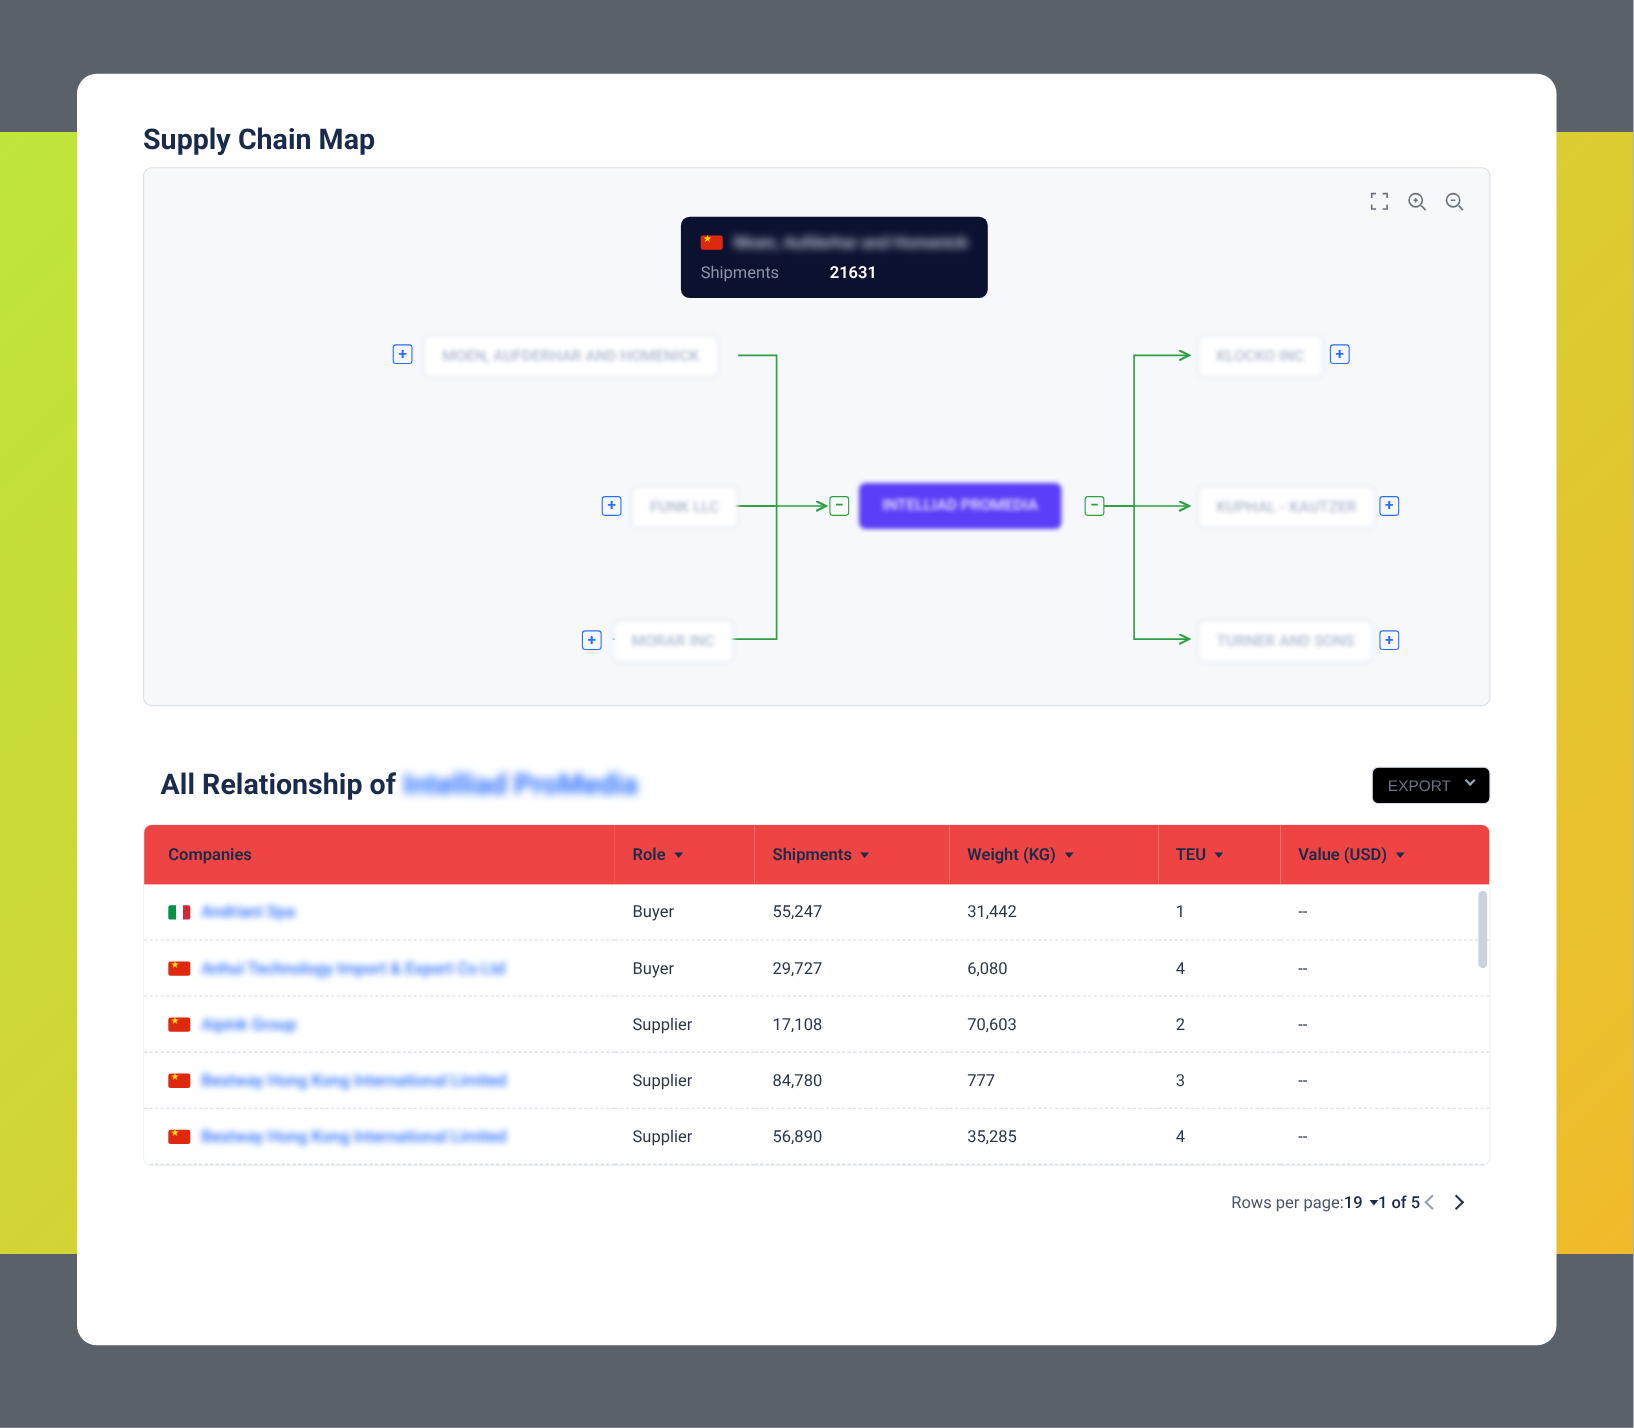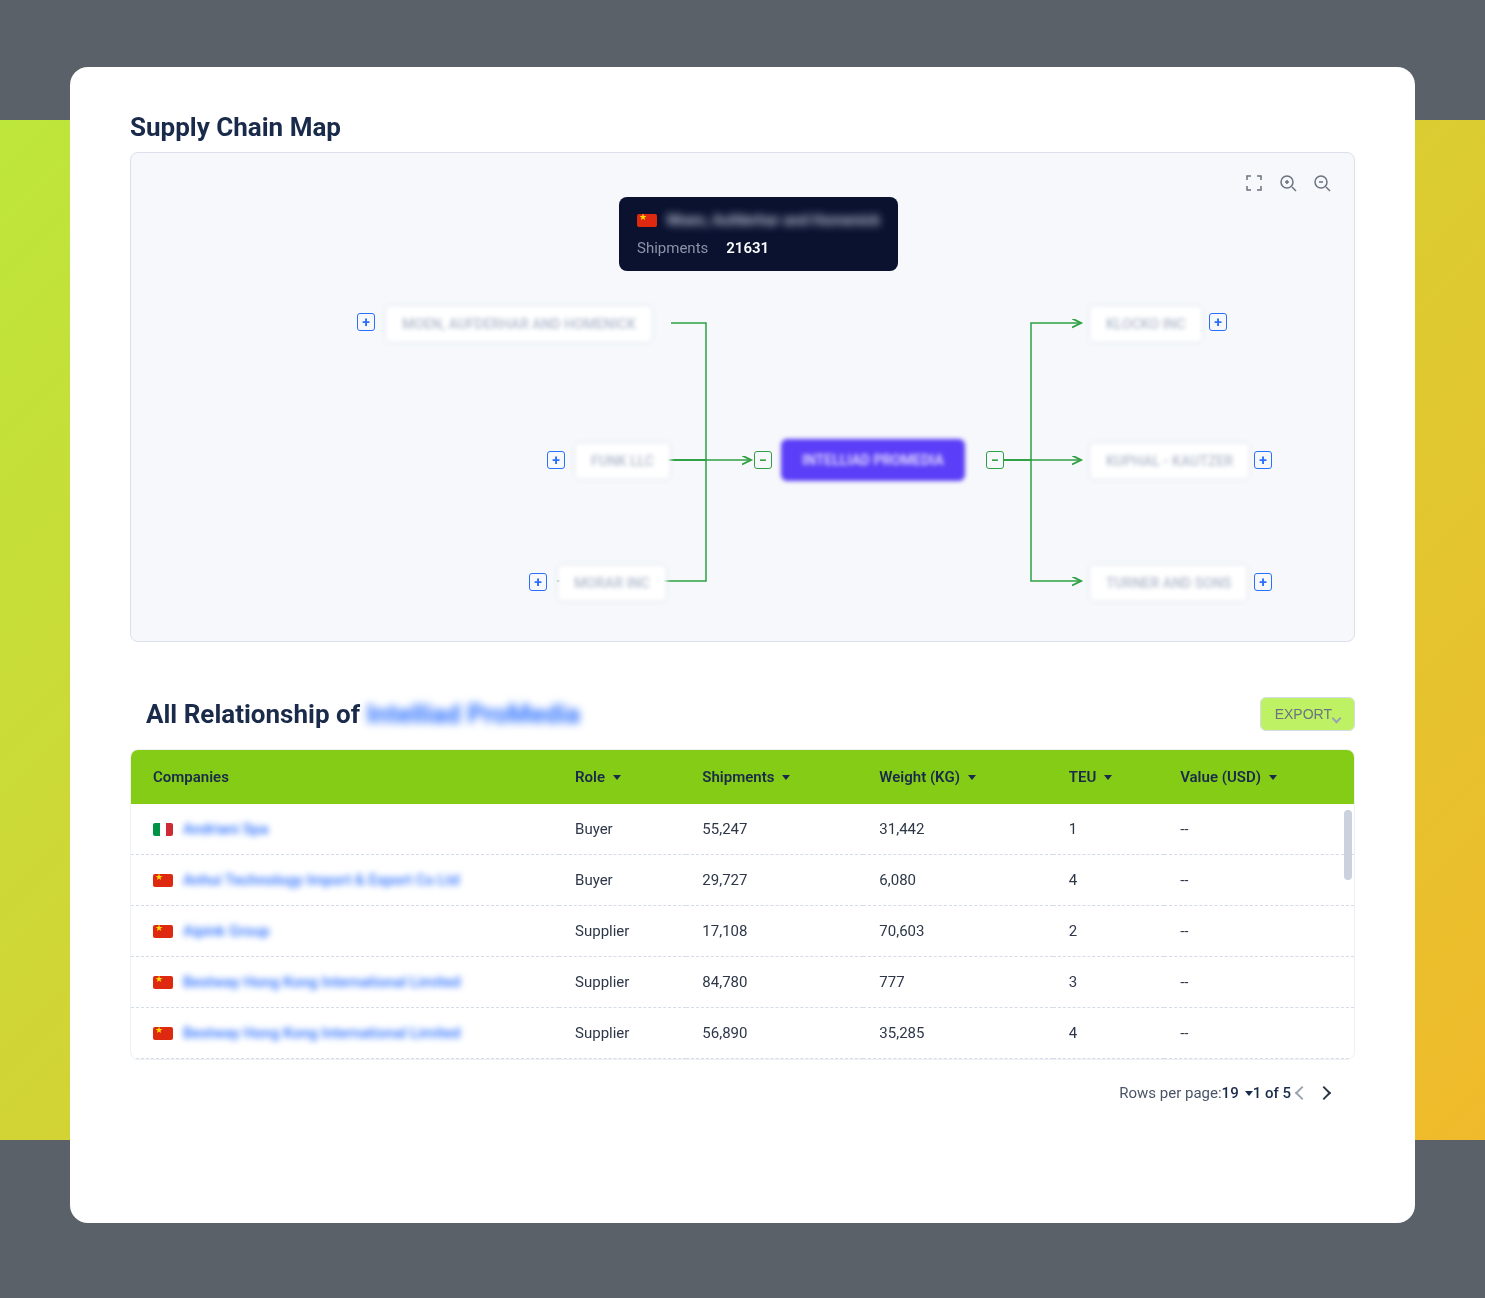--- a/index.html
+++ b/index.html
@@ -96,21 +96,21 @@
   filter: blur(4px);
   font-size: 15px;
   font-weight: 600;
 }
 .tooltip-row {
   display: flex;
   gap: 18px;
   font-size: 15px;
 }
 .tooltip-label { color: #8b93a7; }
-.tooltip-val { color: #fff; font-weight: 600; }
+.tooltip-val { color: #fff; font-weight: 600; margin-left: 28px; }
 
 .node {
   position: absolute;
   border: 1px solid #dbe0ea;
   background: #fff;
   border-radius: 6px;
   padding: 10px 16px;
   font-size: 14px;
   font-weight: 600;
   color: #b8c0d0;
@@ -152,42 +152,42 @@
 }
 .rel-title {
   font-size: 26px;
   font-weight: 700;
   color: #1a2a4a;
   margin-left: 16px;
 }
 .rel-title .highlight { color: #2a6fff; filter: blur(4px); }
 .export-btn {
   border: 1px solid #d6dce6;
-  background: #bef264;
+  background: #000000;
   border-radius: 6px;
   padding: 8px 14px;
   font-size: 14px;
   color: #6b7280;
   display: flex;
-  align-items: flex-end;
-  gap: 1px;
+  align-items: flex-start;
+  gap: 14px;
   cursor: pointer;
 }
 
 .table-wrap {
   border: 1px solid #edf0f5;
   border-radius: 8px;
   overflow: hidden;
 }
 .table {
   width: 100%;
   border-collapse: collapse;
 }
 .table thead {
-  background: #84cc16;
+  background: #ef4444;
 }
 .table th {
   text-align: left;
   padding: 18px 16px;
   font-size: 15px;
   font-weight: 600;
   color: #1a2a4a;
 }
 .table th:first-child { padding-left: 22px; }
 .th-inner { display: flex; align-items: center; gap: 8px; cursor: pointer; }

